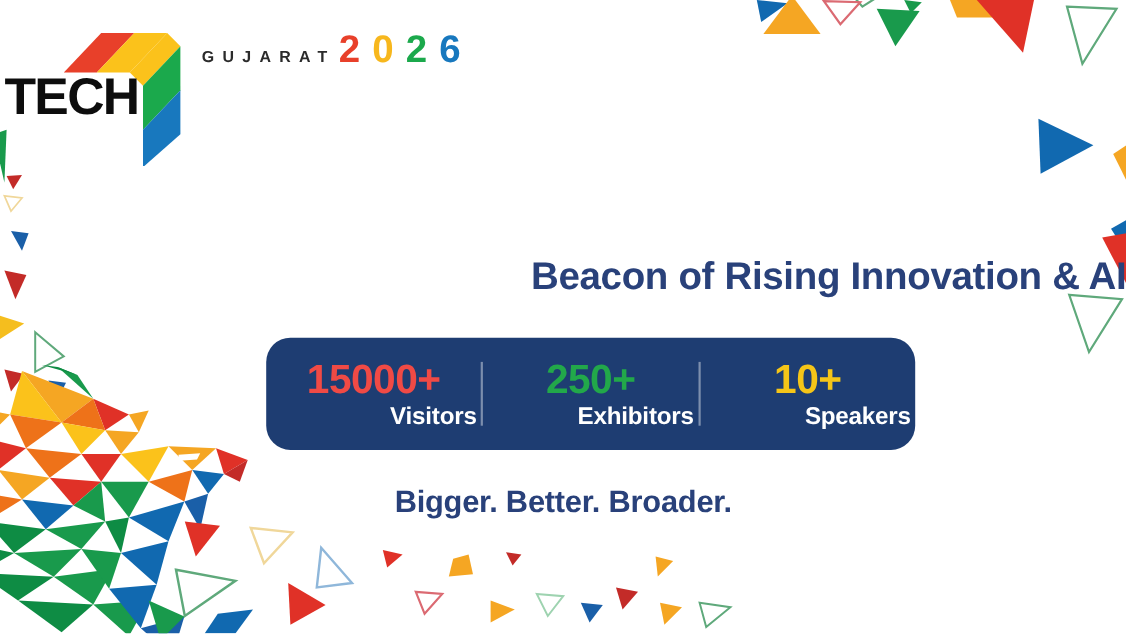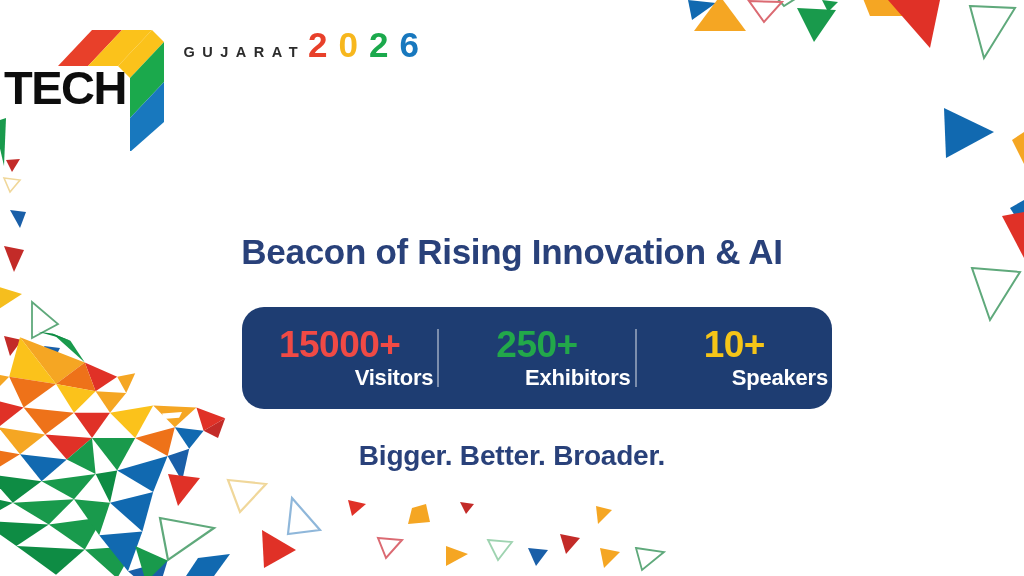--- a/index.html
+++ b/index.html
@@ -71,21 +71,21 @@
     letter-spacing: 5px;
     line-height: 1;
     display: flex;
   }
   #logo-year span { display: inline-block; padding: 0 3px; }
 
   
   #headline {
     position: absolute;
     left: 0; right: 0; top: 232px;
-    text-align: center;
+    text-align: right;
     font-size: 35px;
     font-weight: bold;
     color: #29417a;
     letter-spacing: -0.3px;
   }
 
   
   #stats-bar {
     position: absolute;
     left: 242px; top: 307px;

